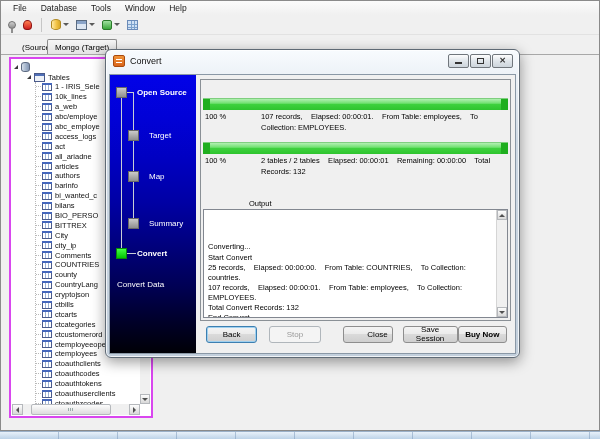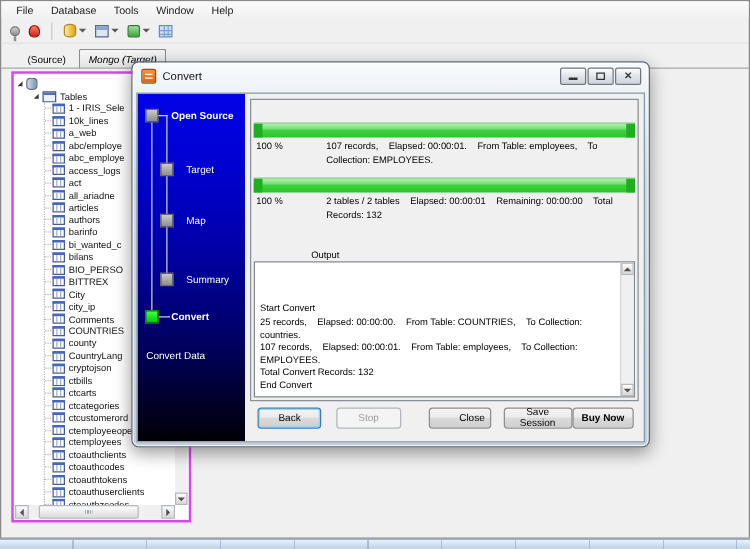--- a/index.html
+++ b/index.html
@@ -38,22 +38,22 @@
   .ic-grid::before { content:""; position:absolute; left:3px; top:0; bottom:0; width:1px;
                      background:#7aa0cc; box-shadow:3px 0 0 #7aa0cc; }
   .ic-grid::after { content:""; position:absolute; left:0; right:0; top:3px; height:1px;
                     background:#7aa0cc; box-shadow:0 3px 0 #7aa0cc; }
 
   
   .tabbar { position:absolute; left:0; top:36px; width:100%; height:18px; }
   .tabbar::after { content:""; position:absolute; left:0; right:0; bottom:0; height:1px; background:#a8a8a8; }
   .tab { position:absolute; bottom:0; font-size:8px; padding:3px 7px 3px; white-space:nowrap; }
   .tab.active { left:14px; color:#000; }
-  .tab.inactive { left:62px; border:1px solid #8c8c8c; border-bottom:none; border-radius:2px 2px 0 0;
-                  background:linear-gradient(#f6f6f6,#e2e2e2);font-style:italic; }
+  .tab.inactive { left:46px; border:1px solid #8c8c8c; border-bottom:none; border-radius:2px 2px 0 0;
+                  background:linear-gradient(#f6f6f6,#e2e2e2); }
 
   
   .tree-panel { position:absolute; left:8px; top:56px; width:144px; height:361px;
                 background:#fff; border:2px solid #d946ef; overflow:hidden; }
   .tree { position:absolute; left:3px; top:3px; right:11px; bottom:12px; overflow:hidden; font-size:7.5px; color:#111; }
   .trow { display:flex; align-items:center; height:10px; white-space:nowrap; overflow:hidden; }
   .caret { width:0; height:0; border-left:4px solid transparent; border-bottom:4px solid #3a3a3a;
            margin:0 3px 1px 0; flex:none; }
   .db-icon { width:9px; height:10px; background:linear-gradient(90deg,#d5deea,#9fb0c8 60%,#8496b4);
              border:1px solid #5a6880; border-radius:4px/3px; margin-right:3px; flex:none; }
@@ -461,21 +461,21 @@
         <div class="pbar" style="top:62px;"></div>
         <div class="prow" style="top:76px;">
           <span class="pct">100 %</span>
           <span class="detail">2 tables / 2 tables    Elapsed: 00:00:01    Remaining: 00:00:00    Total Records: 132</span>
         </div>
 
         <div class="out-label" style="top:119px;">Output</div>
         <div class="outbox">
           <div class="outlines">
             
-          <div>Start Convert</div><div>25 records,    Elapsed: 00:00:00.    From Table: COUNTRIES,    To Collection: countries.</div><div>107 records,    Elapsed: 00:00:01.    From Table: employees,    To Collection: EMPLOYEES.</div><div>Total Convert Records: 132</div><div>End Convert</div></div>
+          <div>Converting...</div><div>Start Convert</div><div>25 records,    Elapsed: 00:00:00.    From Table: COUNTRIES,    To Collection: countries.</div><div>107 records,    Elapsed: 00:00:01.    From Table: employees,    To Collection: EMPLOYEES.</div><div>Total Convert Records: 132</div><div>End Convert</div></div>
           <div class="out-scroll">
             <div class="sb-btn sb-up">
                 <span class="tri tri-u"></span>
               </div>
             <div class="sb-btn sb-down">
                 <span class="tri tri-d"></span>
               </div>
           </div>
         </div>
       </div>

